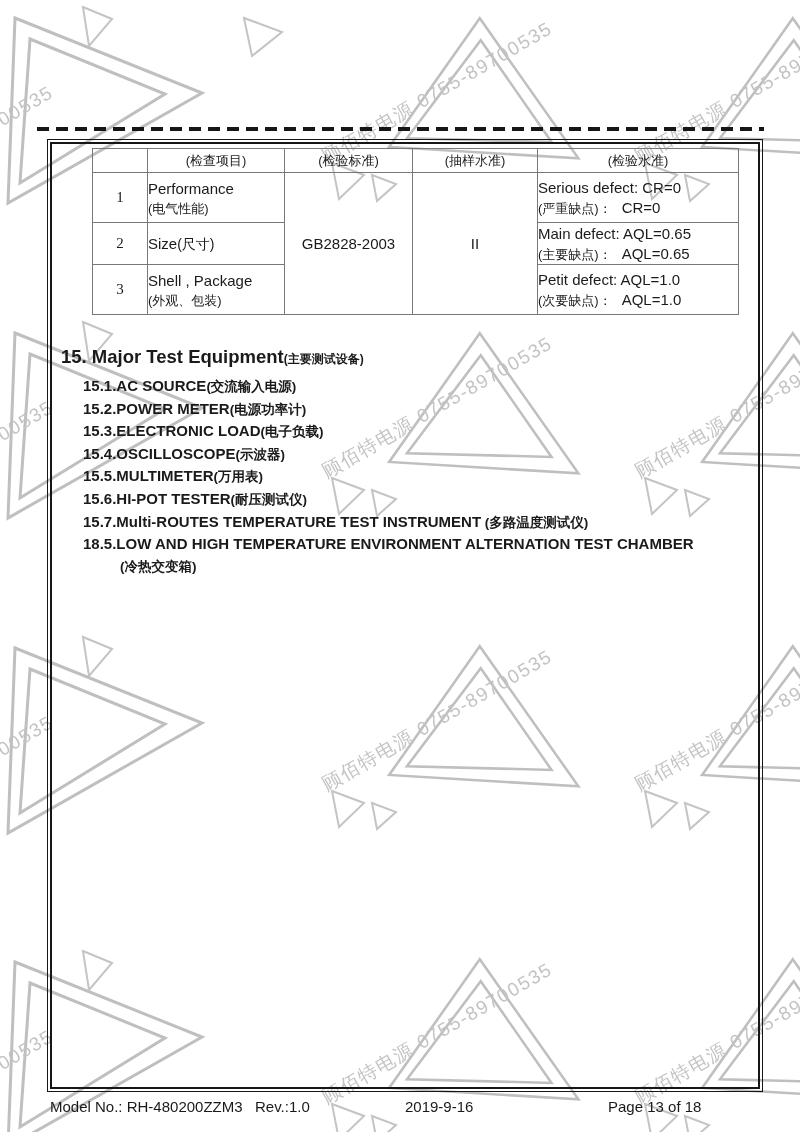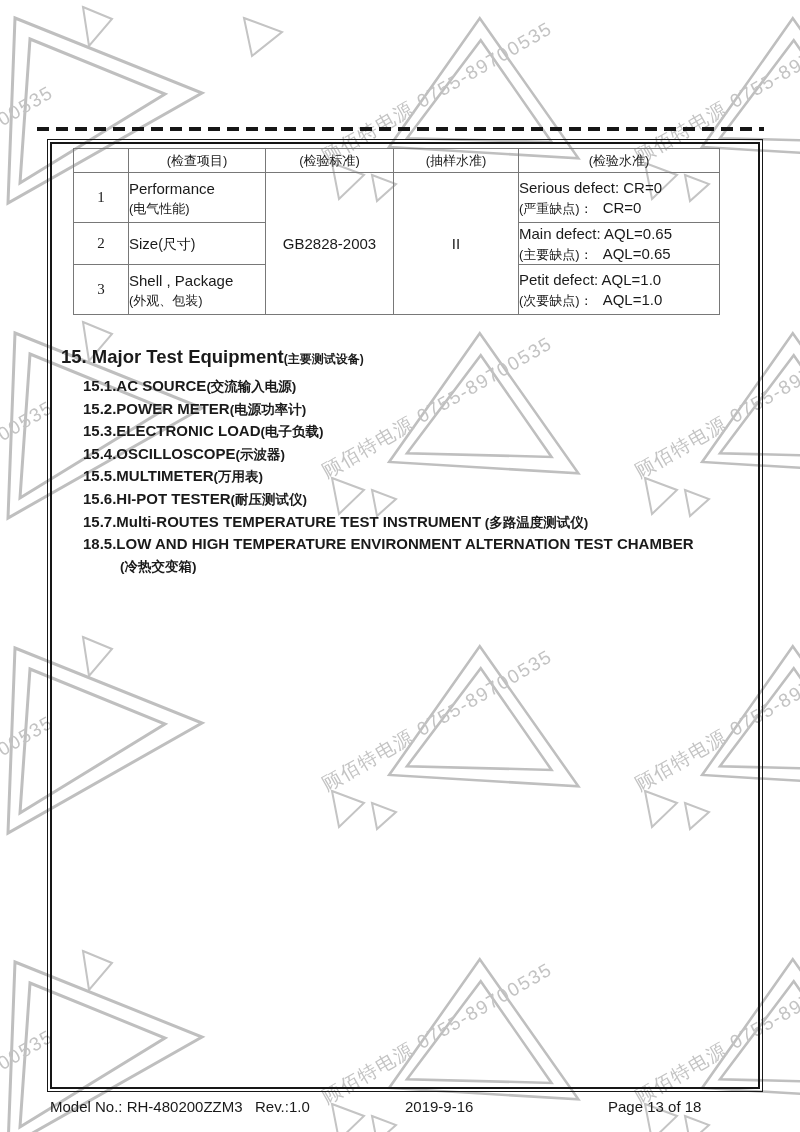--- a/index.html
+++ b/index.html
@@ -22,21 +22,21 @@
 
   
   .content{position:absolute;inset:0;z-index:2;}
   .dashline{position:absolute;left:37px;top:127px;width:727px;height:4px;
             background:repeating-linear-gradient(90deg,#161616 0 12px,transparent 12px 19px);}
   .frame{position:absolute;left:47px;top:139px;width:714px;height:951px;
          border:1px solid #161616;}
   .frame-inner{position:absolute;inset:2px;border:2px solid #161616;}
 
   
-  .spec-table{position:absolute;left:73px;top:148px;border-collapse:collapse;
+  .spec-table{position:absolute;left:92px;top:148px;border-collapse:collapse;
               table-layout:fixed;width:646px;}
   .spec-table td,.spec-table th{border:1px solid #787878;background:transparent;
               font-weight:normal;padding:0;overflow:hidden;}
   .spec-table th{font-size:13px;height:23px;text-align:center;}
   .td-no{text-align:center;vertical-align:middle;
          font-family:"Liberation Serif","DejaVu Serif",serif;font-size:15px;}
   .td-item,.td-level{vertical-align:middle;padding:2px 6px 2px 8px;}
   .td-center{text-align:center;vertical-align:middle;font-size:15px;}
   .ln-en{display:block;font-size:15px;line-height:21px;}
   .ln-cn{display:block;font-size:13px;line-height:19px;}

